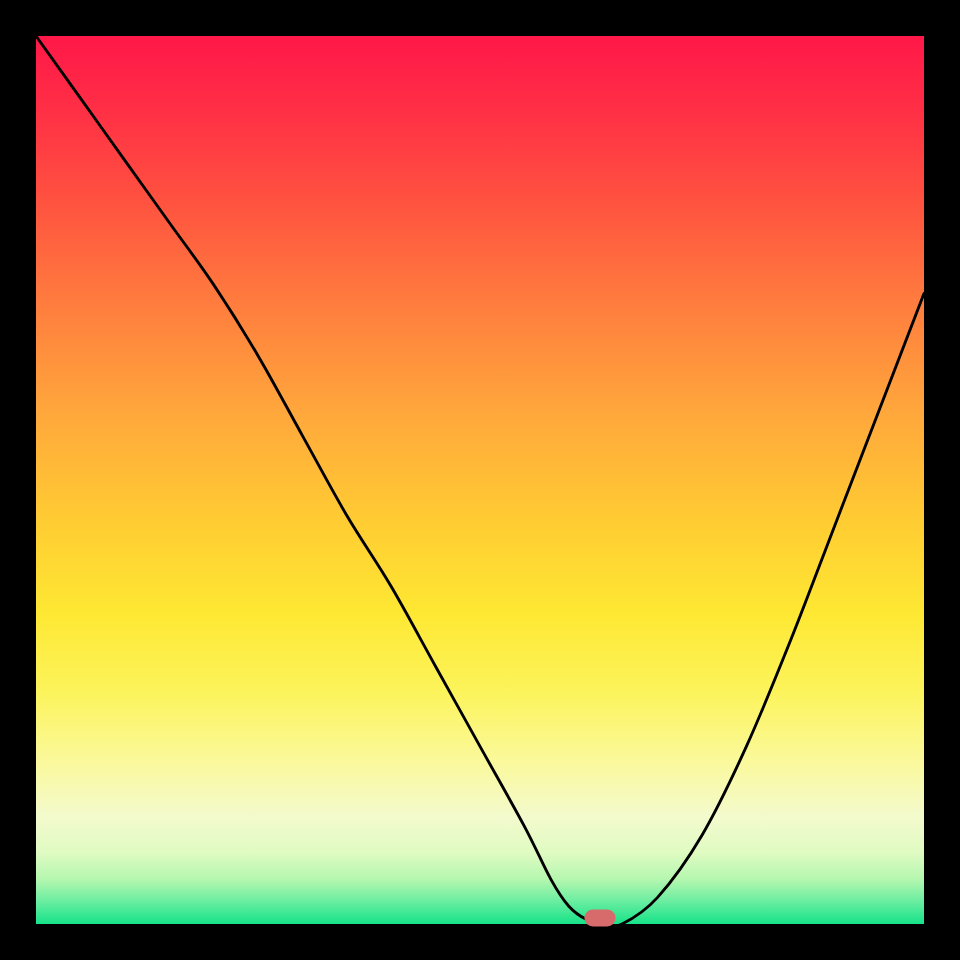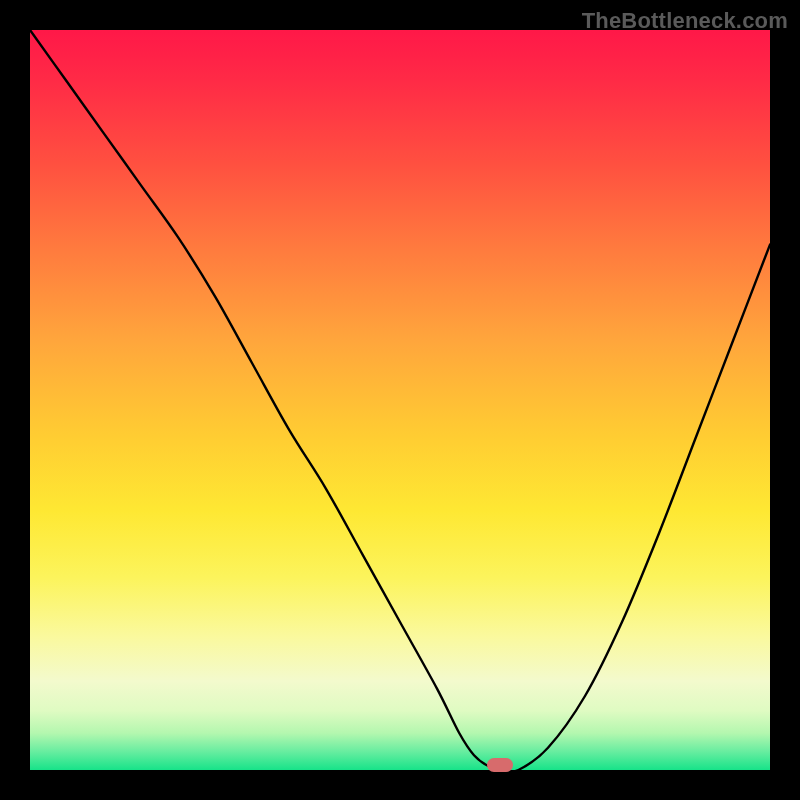--- a/index.html
+++ b/index.html
@@ -62,21 +62,20 @@
     width: 26px;
     height: 14px;
     border-radius: 8px;
     background: #d76b6c;
   }
 </style>
 </head>
 <body>
 
 <div class="container">
-  <div class="watermark">TheBottleneck.com</div>
 
   <div class="plot-area">
     <svg class="curve" viewBox="0 0 740 740" preserveAspectRatio="none">
       <path id="curve-path" fill="none" stroke="#000000" stroke-width="2.4" stroke-linecap="round" stroke-linejoin="round" d="M 0.00 0.00 C 6.17 8.63, 24.67 34.53, 37.00 51.80 C 49.33 69.07, 61.67 86.33, 74.00 103.60 C 86.33 120.87, 98.67 138.13, 111.00 155.40 C 123.33 172.67, 135.67 188.70, 148.00 207.20 C 160.33 225.70, 172.67 245.43, 185.00 266.40 C 197.33 287.37, 209.67 310.80, 222.00 333.00 C 234.33 355.20, 246.67 378.63, 259.00 399.60 C 271.33 420.57, 283.67 437.83, 296.00 458.80 C 308.33 479.77, 320.67 503.20, 333.00 525.40 C 345.33 547.60, 357.67 569.80, 370.00 592.00 C 382.33 614.20, 397.13 640.10, 407.00 658.60 C 416.87 677.10, 423.03 691.90, 429.20 703.00 C 435.37 714.10, 439.07 719.65, 444.00 725.20 C 448.93 730.75, 453.87 733.83, 458.80 736.30 C 463.73 738.77, 468.67 739.38, 473.60 740.00 C 478.53 740.62, 481.00 743.70, 488.40 740.00 C 495.80 736.30, 506.90 730.13, 518.00 717.80 C 529.10 705.47, 542.67 686.97, 555.00 666.00 C 567.33 645.03, 579.67 619.13, 592.00 592.00 C 604.33 564.87, 616.67 534.03, 629.00 503.20 C 641.33 472.37, 653.67 439.07, 666.00 407.00 C 678.33 374.93, 690.67 342.87, 703.00 310.80 C 715.33 278.73, 733.83 230.63, 740.00 214.60"></path>
     </svg>
     <div class="marker" id="marker" style="left: 456.9px; top: 727.82px; background: rgb(215, 107, 108);"></div>
   </div>
 </div>
 
 </body></html>

